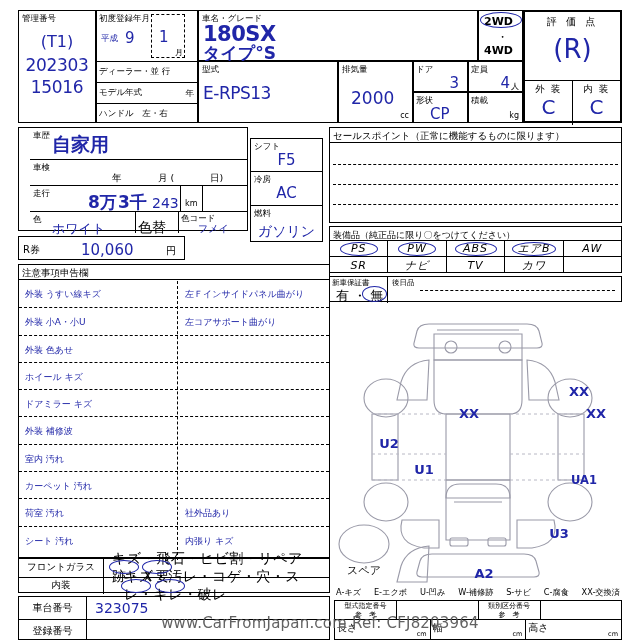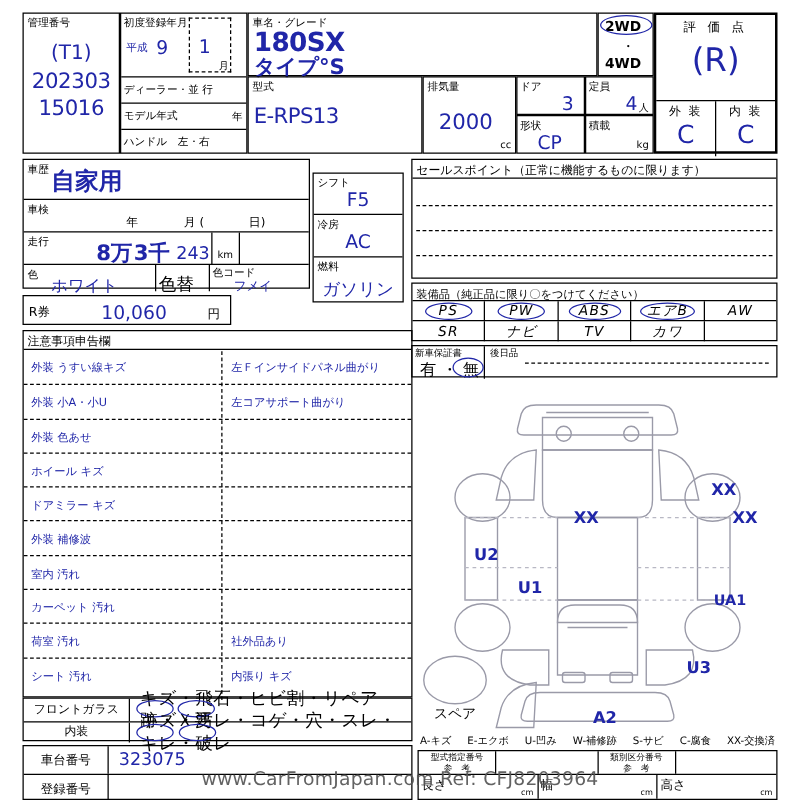--- a/index.html
+++ b/index.html
@@ -82,21 +82,21 @@
   #score { left:523px; top:10px; width:99px; height:113px; border:2px solid #000; }
   #score .hd { text-align:center; font-size:10px; letter-spacing:3px; padding-top:3px; }
   #score .big { text-align:center; font-size:26px; margin-top:5px; }
   #score .sub { position:absolute; left:0; top:68px; width:100%; height:45px; border-top:1.2px solid #000; display:flex; }
   #score .sub > div { flex:1; position:relative; }
   #score .sub > div + div { border-left:1.2px solid #000; }
   #score .sub .sh { text-align:center; font-size:9.5px; letter-spacing:1.5px; padding-top:2px; }
   #score .sub .sv { text-align:center; font-size:20px; margin-top:-1px; }
 
   
-  #hist { left:18px; top:127px; width:230px; height:104px; }
+  #hist { left:18px; top:127px; width:230px; height:104px;padding-left:11px; }
   #hist .r { position:relative; }
   #hist .hd { font-size:8.5px; padding:2px 0 0 3px; }
   #hist .r1 { height:31px; }
   #hist .r1 .v { position:absolute; left:22px; top:4px; font-size:19px; font-weight:bold; }
   #hist .r2 { height:26px; border-top:1.2px solid #000; }
   #hist .r2 .y { position:absolute; left:82px; top:12px; font-size:9.5px; }
   #hist .r2 .m { position:absolute; left:128px; top:12px; font-size:9.5px; }
   #hist .r2 .d { position:absolute; left:180px; top:12px; font-size:9.5px; }
   #hist .r3 { height:26px; border-top:1.2px solid #000; }
   #hist .r3 .km1 { position:absolute; left:58px; top:5px; font-size:17px; font-weight:bold; }
@@ -155,21 +155,21 @@
   #notes .hd { font-size:9.5px; padding:2px 0 0 3px; height:15px; border-bottom:1.5px solid #000; }
   #notes .row { height:27.3px; position:relative; }
   #notes .row + .row { border-top:1.6px dashed #000; }
   #notes .c1 { position:absolute; left:6px; top:8px; font-size:9px; }
   #notes .c2 { position:absolute; left:166px; top:8px; font-size:9px; }
   #notes .vsep { position:absolute; left:158px; top:16px; bottom:0; width:0; border-left:1.6px dashed #000; height:279px; }
 
   
   #gl { left:18px; top:558px; width:312px; height:35px; }
   #gl .r { height:17.5px; position:relative; display:flex; }
-  #gl .r + .r { border-top:1.2px solid #000; }
+  #gl .r + .r { border-top:1.2px solid #000;gap:12px; }
   #gl .lb { width:85px; border-right:1.2px solid #000; display:flex; align-items:center; justify-content:center; font-size:9.5px; }
   #gl .op { flex:1; position:relative; display:flex; align-items:center; padding-left:8px; font-size:14px; letter-spacing:0.5px; }
 
   
   #vin { left:18px; top:596px; width:312px; height:44px; }
   #vin .r { height:22px; position:relative; display:flex; }
   #vin .r + .r { border-top:1.2px solid #000; }
   #vin .lb { width:68px; border-right:1.2px solid #000; display:flex; align-items:center; justify-content:center; font-size:10px; }
   #vin .vv { flex:1; display:flex; align-items:center; padding-left:8px; font-size:14px; }
 

